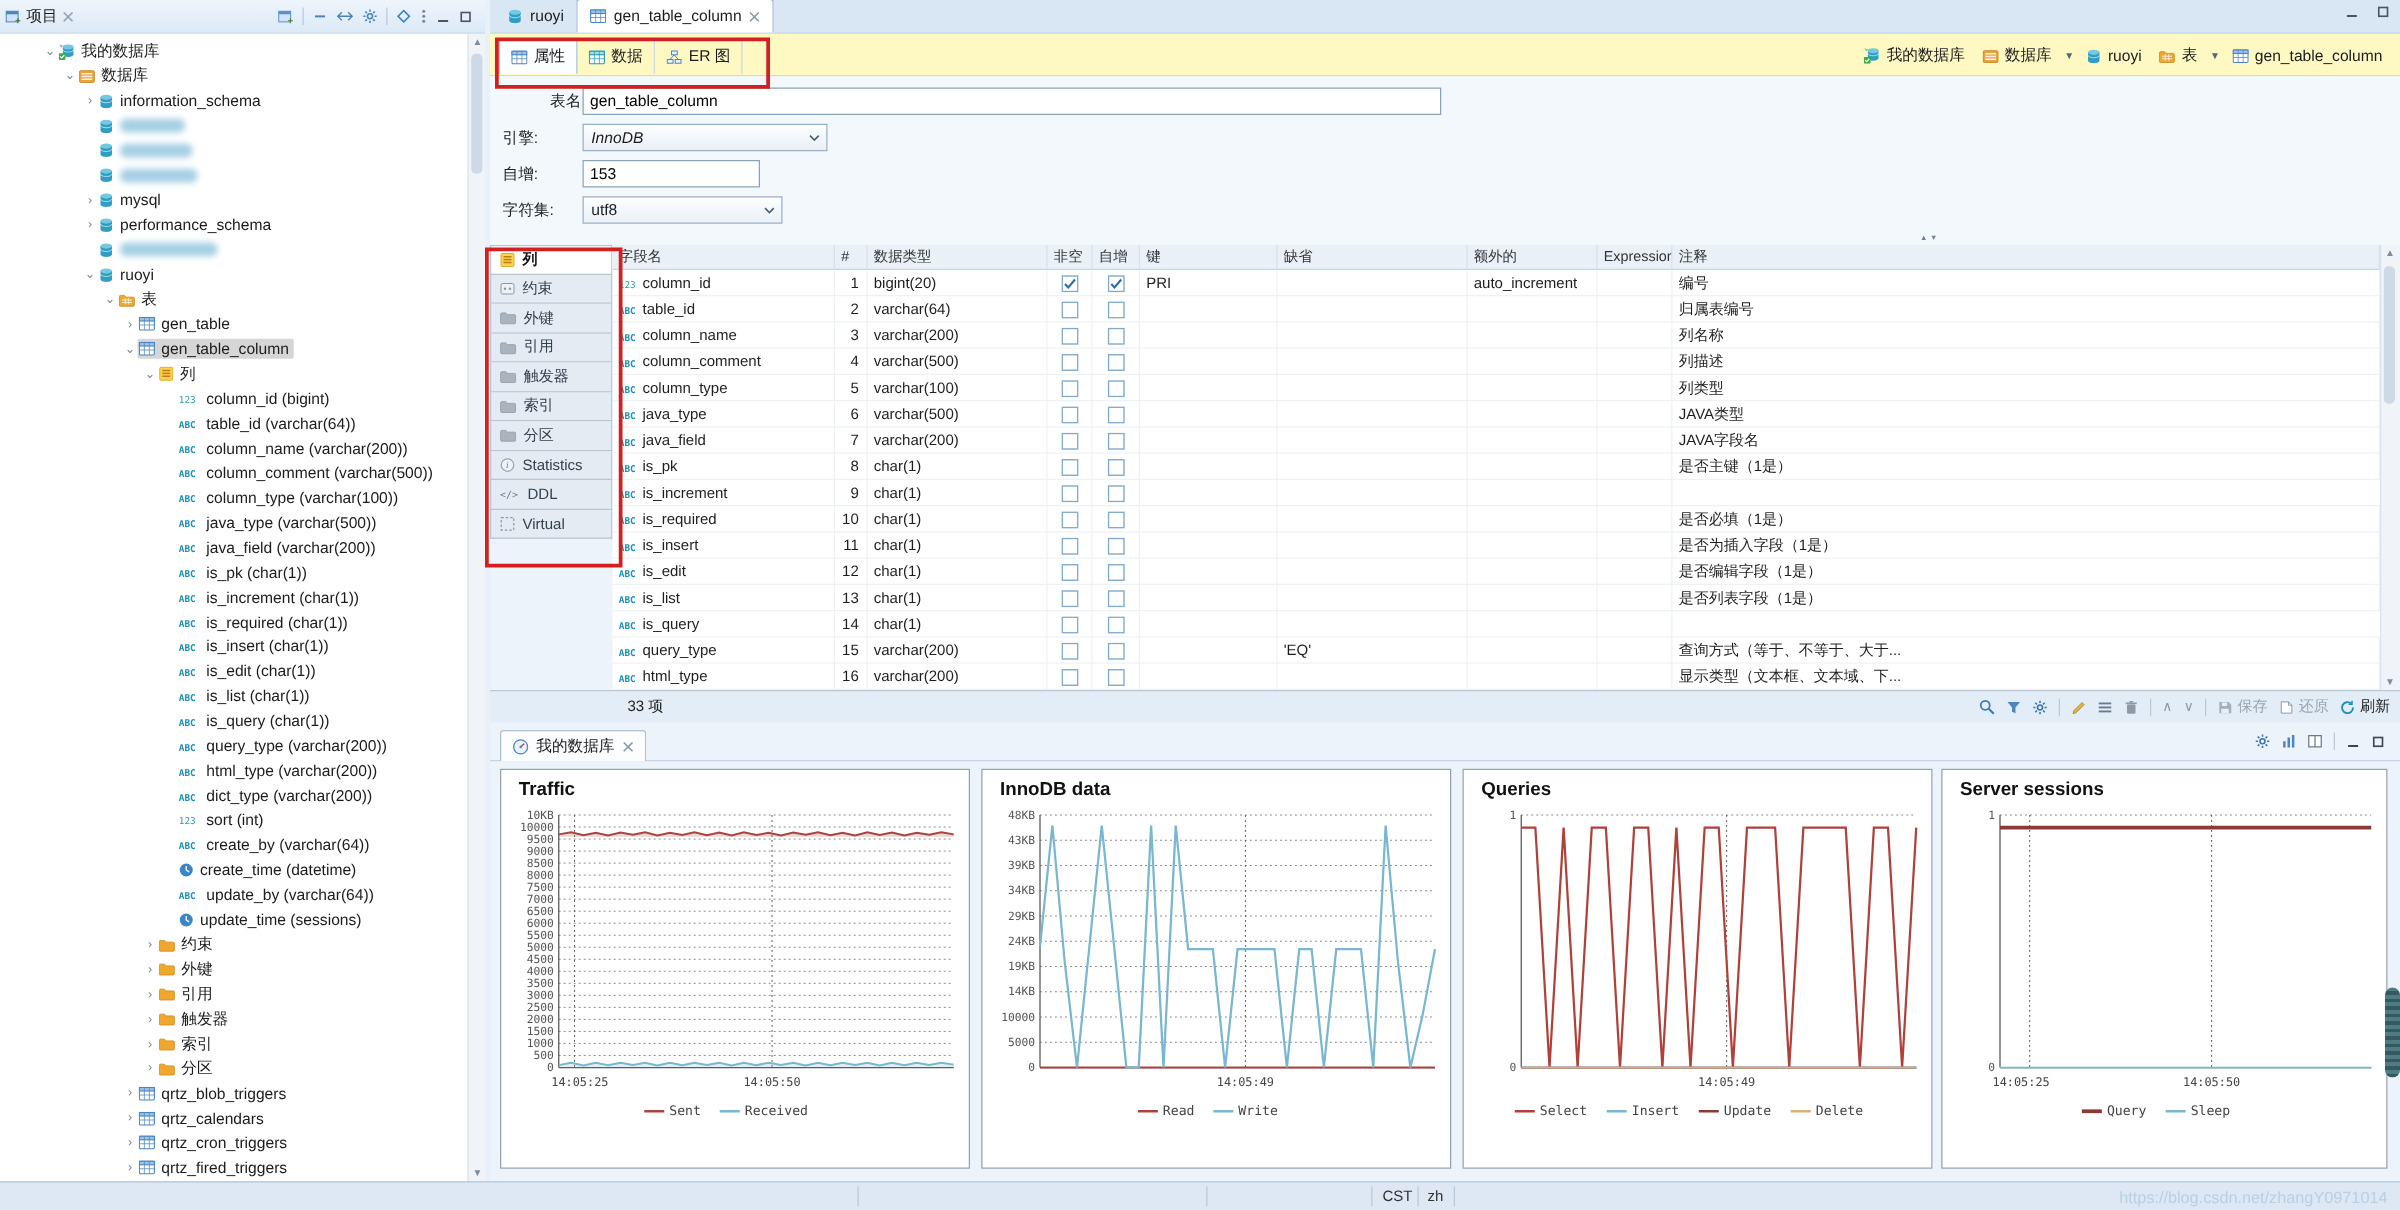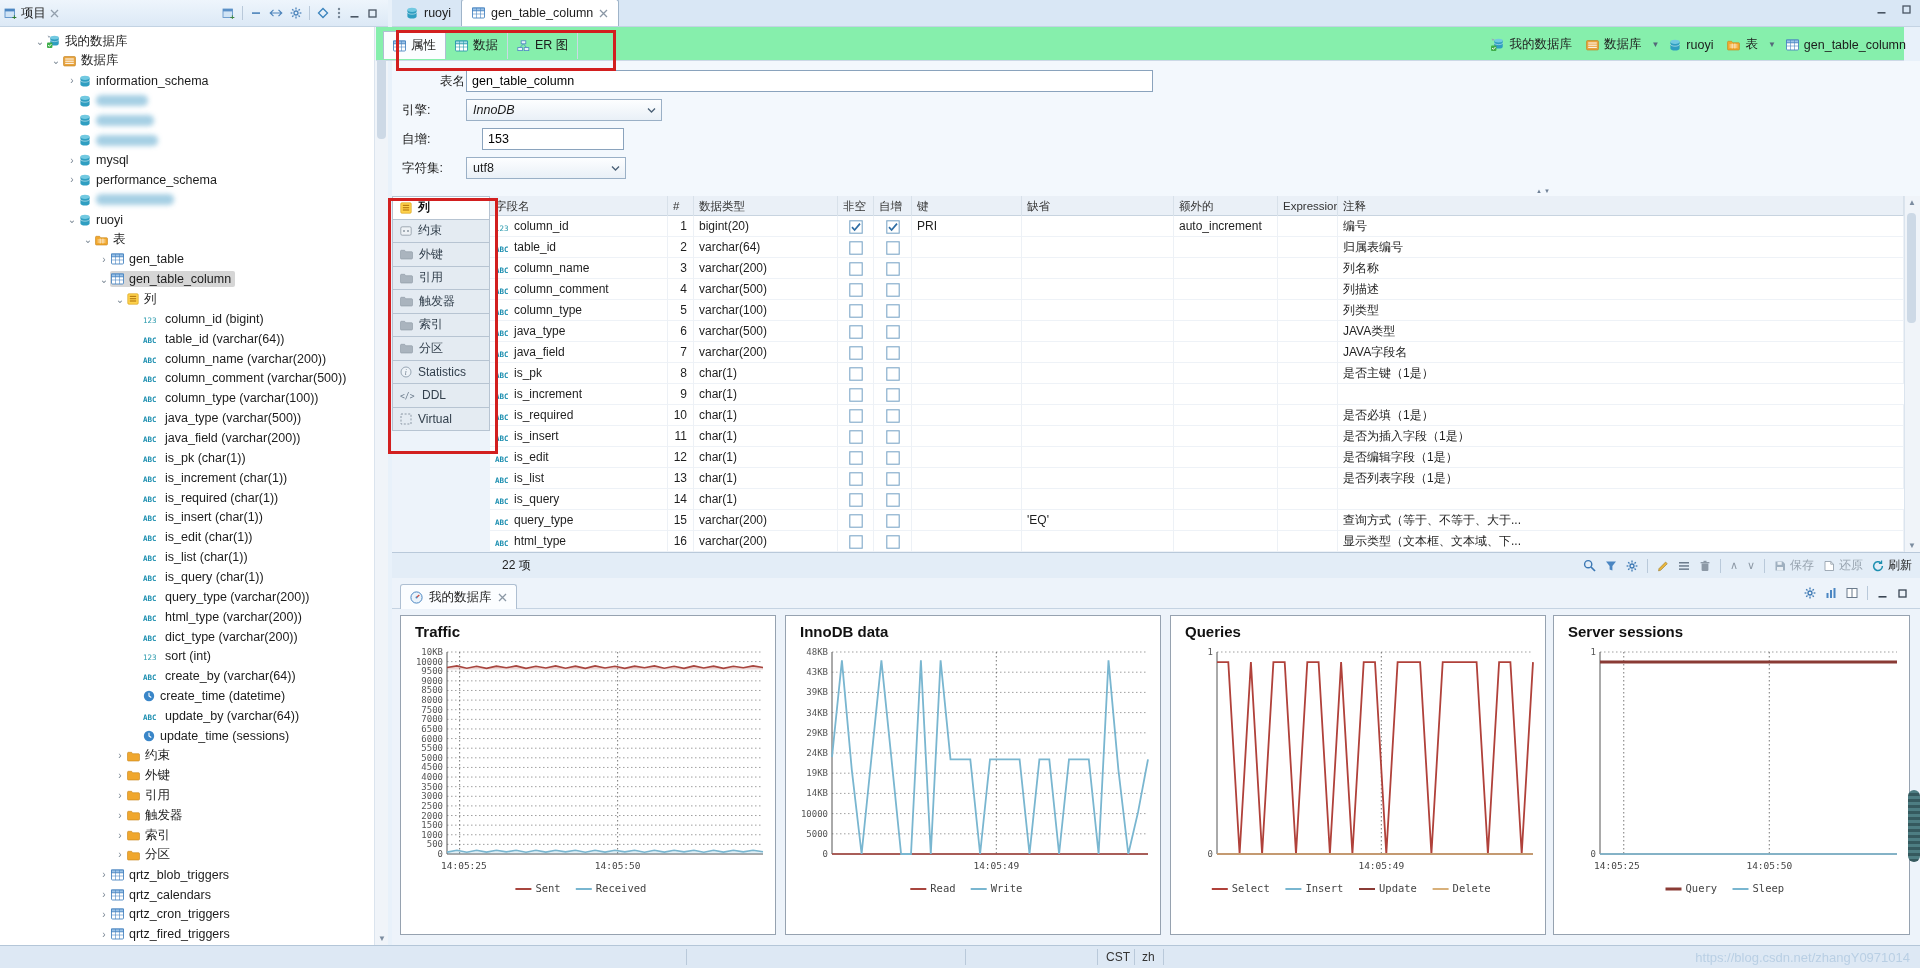--- a/index.html
+++ b/index.html
@@ -24,21 +24,21 @@
   #tree-scroll{left:374px;top:27px;width:14px;height:918px;background:#f0f4f9;border-left:1px solid #dbe4ee;box-sizing:border-box;}
   .sb-arrow{width:14px;height:13px;text-align:center;font-size:8px;color:#7d8da0;line-height:13px;}
   .sb-thumb{position:absolute;left:2px;width:9px;background:#cdd9e6;border-radius:4px;}
   #splitter{left:388px;top:0;width:4px;height:945px;background:#e8f1fa;}
   
   #tabbar{left:392px;top:0;width:1528px;height:27px;background:#d9e7f5;border-bottom:1px solid #c3d3e3;box-sizing:border-box;display:flex;align-items:flex-end;}
   .etab{display:flex;align-items:center;gap:6px;height:26px;padding:0 10px;font-size:12.5px;border-radius:3px 3px 0 0;}
   .etab.active{background:#ffffff;border:1px solid #9fb4c9;border-bottom:none;}
   #win-controls{position:absolute;right:8px;top:4px;display:flex;gap:14px;}
   
-  #subtab-row{left:376px;top:27px;width:1528px;height:34px;background:#86efac;border-bottom:1px solid #ccd9e6;box-sizing:border-box;}
+  #subtab-row{left:392px;top:27px;width:1528px;height:34px;background:#fef9c3;border-bottom:1px solid #ccd9e6;box-sizing:border-box;}
   .subtab{display:inline-flex;align-items:center;gap:5px;height:27px;margin-top:4px;padding:0 9px;font-size:12.5px;border-right:1px solid #ccd9e6;}
   .subtab.active{background:#fbfdff;border:1px solid #aebfd2;border-bottom:none;}
   #breadcrumb{position:absolute;right:10px;top:34px;display:flex;align-items:center;gap:6px;font-size:12.5px;}
   .bc-item{display:inline-flex;align-items:center;gap:5px;padding:2px 4px;border-radius:2px;}
   .bc-caret{font-size:8px;color:#55677a;}
   
   #form-area{left:392px;top:61px;width:1528px;height:135px;background:#f3f8fd;}
   .f-label{position:absolute;left:10px;font-size:12.5px;color:#222;}
   .f-input{position:absolute;height:20px;border:1px solid #8aa3bd;background:#fff;font-size:12.5px;
     font-family:"Liberation Sans","DejaVu Sans",sans-serif;padding:0 5px;box-sizing:content-box;}
@@ -802,21 +802,21 @@
     <span class="f-label" style="top:12px;margin-left:38px;">表名:</span>
     <input class="f-input" style="left: 74px; top: 9px; width: 675px;" value="gen_table_column">
     <span class="f-label" style="top:41px;">引擎:</span>
     <div class="f-select" style="left:74px;top:38px;width:196px;font-style:italic;">
       <span>InnoDB</span>
       <span class="icon chev"><svg width="9" height="7" viewBox="0 0 9 7" xmlns="http://www.w3.org/2000/svg">
             <path d="M1 1.5l3.5 3.5L8 1.5" fill="none" stroke="#4a6076" stroke-width="1.3"></path>
           </svg></span>
     </div>
     <span class="f-label" style="top:70px;">自增:</span>
-    <input class="f-input" style="left: 90px; top: 67px; width: 130px;" value="153">
+    <input class="f-input" style="left: 74px; top: 67px; width: 130px;" value="153">
     <span class="f-label" style="top:99px;">字符集:</span>
     <div class="f-select" style="left:74px;top:96px;width:160px;">
       <span>utf8</span>
       <span class="icon chev"><svg width="9" height="7" viewBox="0 0 9 7" xmlns="http://www.w3.org/2000/svg">
             <path d="M1 1.5l3.5 3.5L8 1.5" fill="none" stroke="#4a6076" stroke-width="1.3"></path>
           </svg></span>
     </div>
   </div>
   <div class="abs" id="collapse-handle">▲▼</div>
 
@@ -1240,21 +1240,21 @@
         </div>
       </div>
   </div>
   <div class="abs" id="grid-scroll">
     <div class="sb-arrow">▲</div>
     <div class="sb-thumb" style="top:17px;height:110px;"></div>
     <div class="sb-arrow abs" style="bottom:0;">▼</div>
   </div>
 
   <div class="abs" id="grid-footer">
-    <span id="grid-count">22 项</span>
+    <span id="grid-count">33 项</span>
     <span id="footer-icons">
         <span class="icon"><svg width="13" height="13" viewBox="0 0 13 13" xmlns="http://www.w3.org/2000/svg">
             <circle cx="5.2" cy="5.2" r="3.6" fill="none" stroke="#3c78b4" stroke-width="1.4"></circle>
             <line x1="8" y1="8" x2="12" y2="12" stroke="#3c78b4" stroke-width="1.7"></line>
           </svg></span>
         <span class="icon"><svg width="12" height="12" viewBox="0 0 12 12" xmlns="http://www.w3.org/2000/svg">
             <path d="M1 1.5h10L7.4 6v4.6L4.6 9.4V6z" fill="#4b86c2"></path>
           </svg></span>
         <span class="icon"><svg width="12" height="12" viewBox="0 0 12 12" xmlns="http://www.w3.org/2000/svg">
             <circle cx="6" cy="6" r="2" fill="none" stroke="#3c78b4" stroke-width="1.3"></circle>

